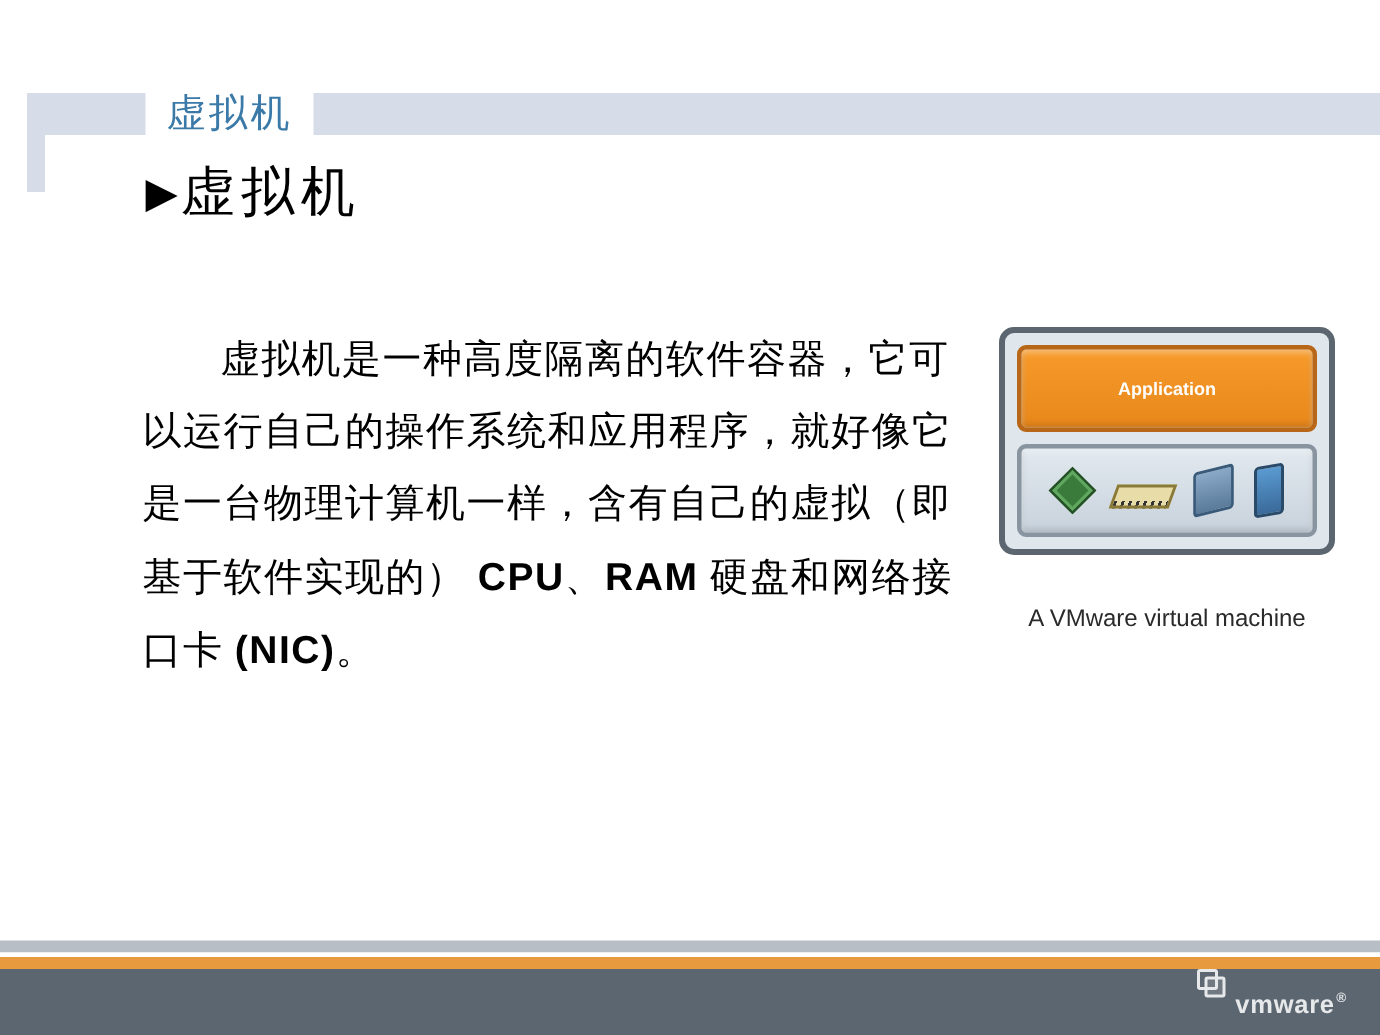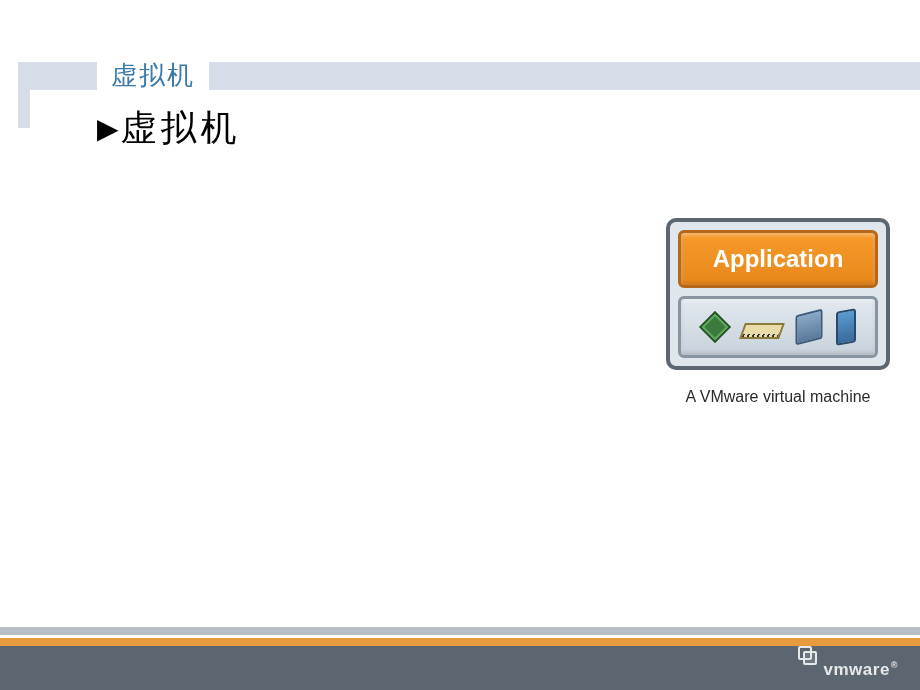--- a/index.html
+++ b/index.html
@@ -99,21 +99,21 @@
       justify-content: center;
       font-family: Arial, sans-serif;
       font-weight: bold;
       border: 3px solid;
       box-shadow: inset 0 2px 4px rgba(255,255,255,0.4), inset 0 -2px 4px rgba(0,0,0,0.15);
     }
     .layer-app {
       background: linear-gradient(#f79b2b, #e8871a);
       border-color: #b86617;
       color: #fff;
-      font-size: 24px;
+      font-size: 12px;
     }
     .layer-os {
       background: linear-gradient(#6fb4e0, #4e97cb);
       border-color: #2f6d9a;
       color: #1f3d57;
       font-size: 18px;
     }
     .layer-hw {
       background: linear-gradient(#e2e9ef, #c8d2dc);
       border-color: #8894a0;
@@ -155,21 +155,21 @@
       width: 20px;
       height: 34px;
       border-radius: 3px;
       transform: skewY(-10deg);
     }
     .diagram-caption {
       text-align: center;
       font-family: Arial, sans-serif;
       font-size: 16px;
       color: #2a2a2a;
-      margin-top: 18px;
+      margin-top: 34px;
       font-weight: 500;
     }
     .footer-band {
       position: absolute;
       left: 0; right: 0;
       bottom: 0;
       height: 44px;
       background: #5c6670;
     }
     .footer-orange {
@@ -233,20 +233,26 @@
 <div class="slide">
   <div class="header-band"></div>
   <div class="header-vertical"></div>
   <div class="header-label">虚拟机</div>
 
   <div class="title-row">
     <span class="title-arrow">▶</span>
     <span class="title-text">虚拟机</span>
   </div>
 
+  <div class="body-wrap">
+    <p class="body-text">
+      <span>虚拟机是一种高度隔离的软件容器，它可以运行自己的操作系统和应用程序，就好像它是一台物理计算机一样，含有自己的虚拟（即基于软件实现的）</span>
+      <span class="bold">CPU</span><span>、</span><span class="bold">RAM</span><span> 硬盘和网络接口卡 </span><span class="bold">(NIC)</span><span>。</span>
+    </p>
+  </div>
 
   <div class="diagram">
     <div class="diagram-frame">
       <div class="layer layer-app">Application</div>
       <div class="layer layer-hw">
         <div class="hw-icon cpu-ic"></div>
         <div class="hw-icon ram-ic"></div>
         <div class="hw-icon disk-ic"></div>
         <div class="hw-icon nic-ic"></div>
       </div>

